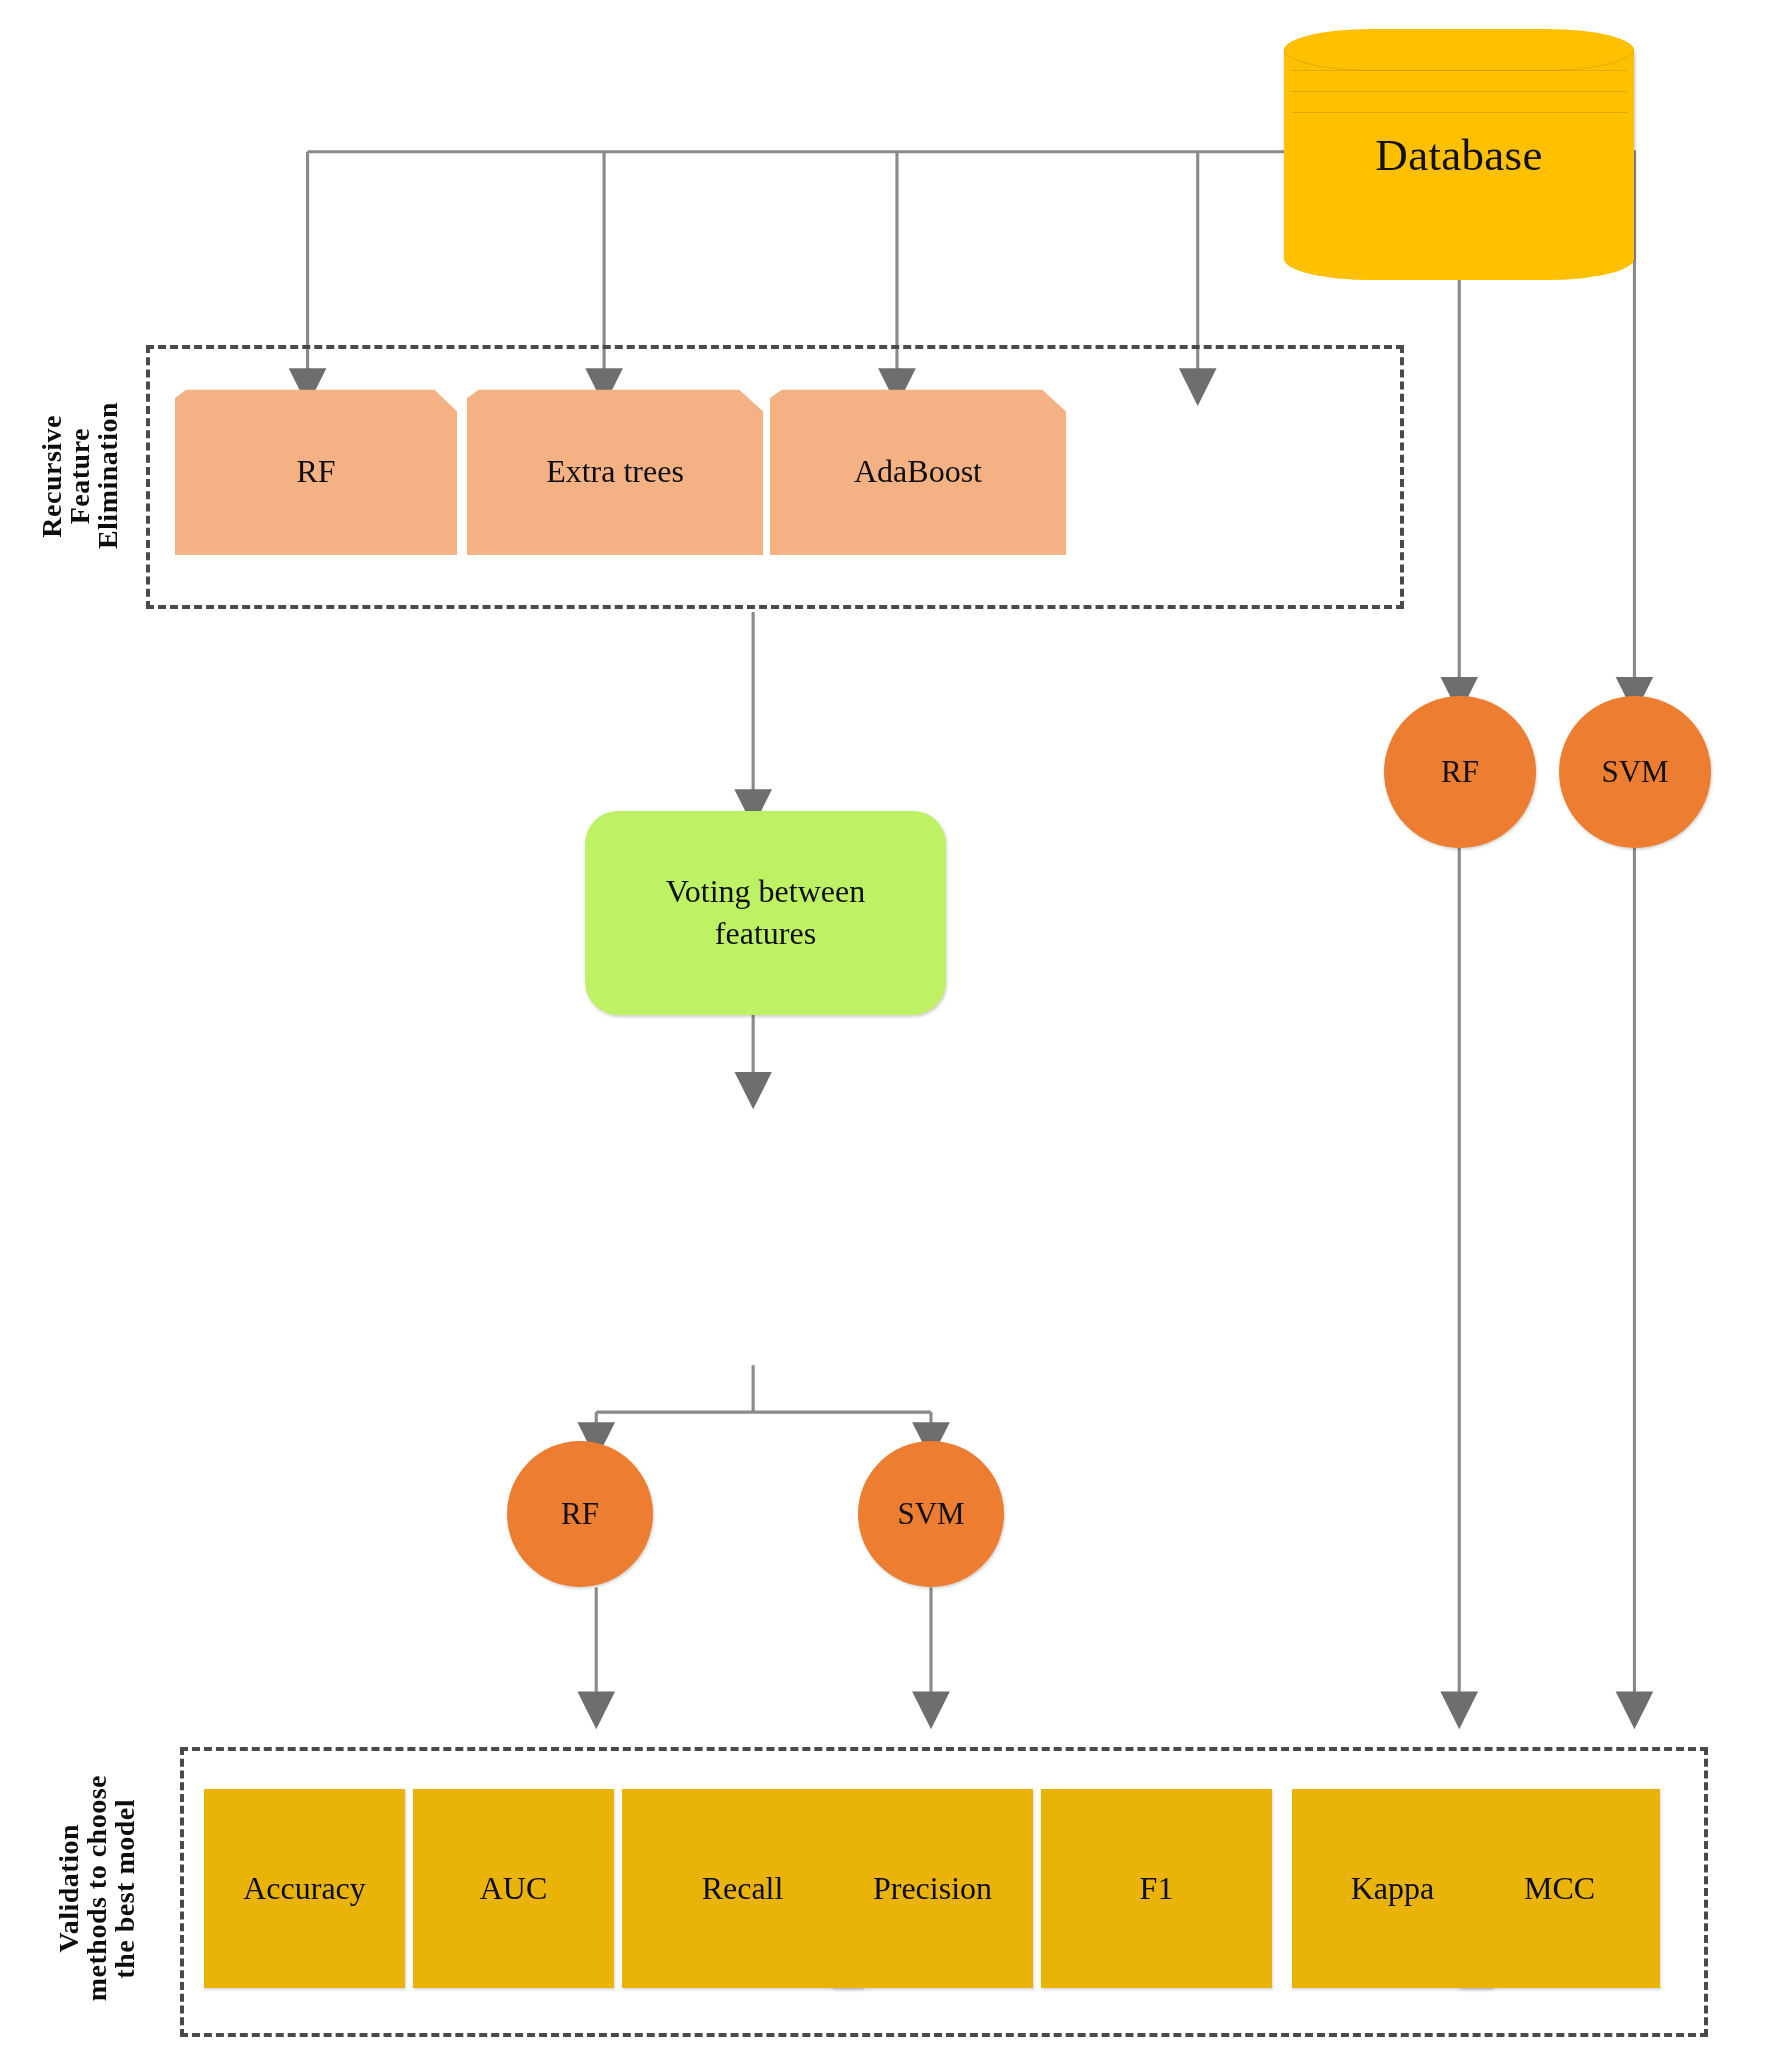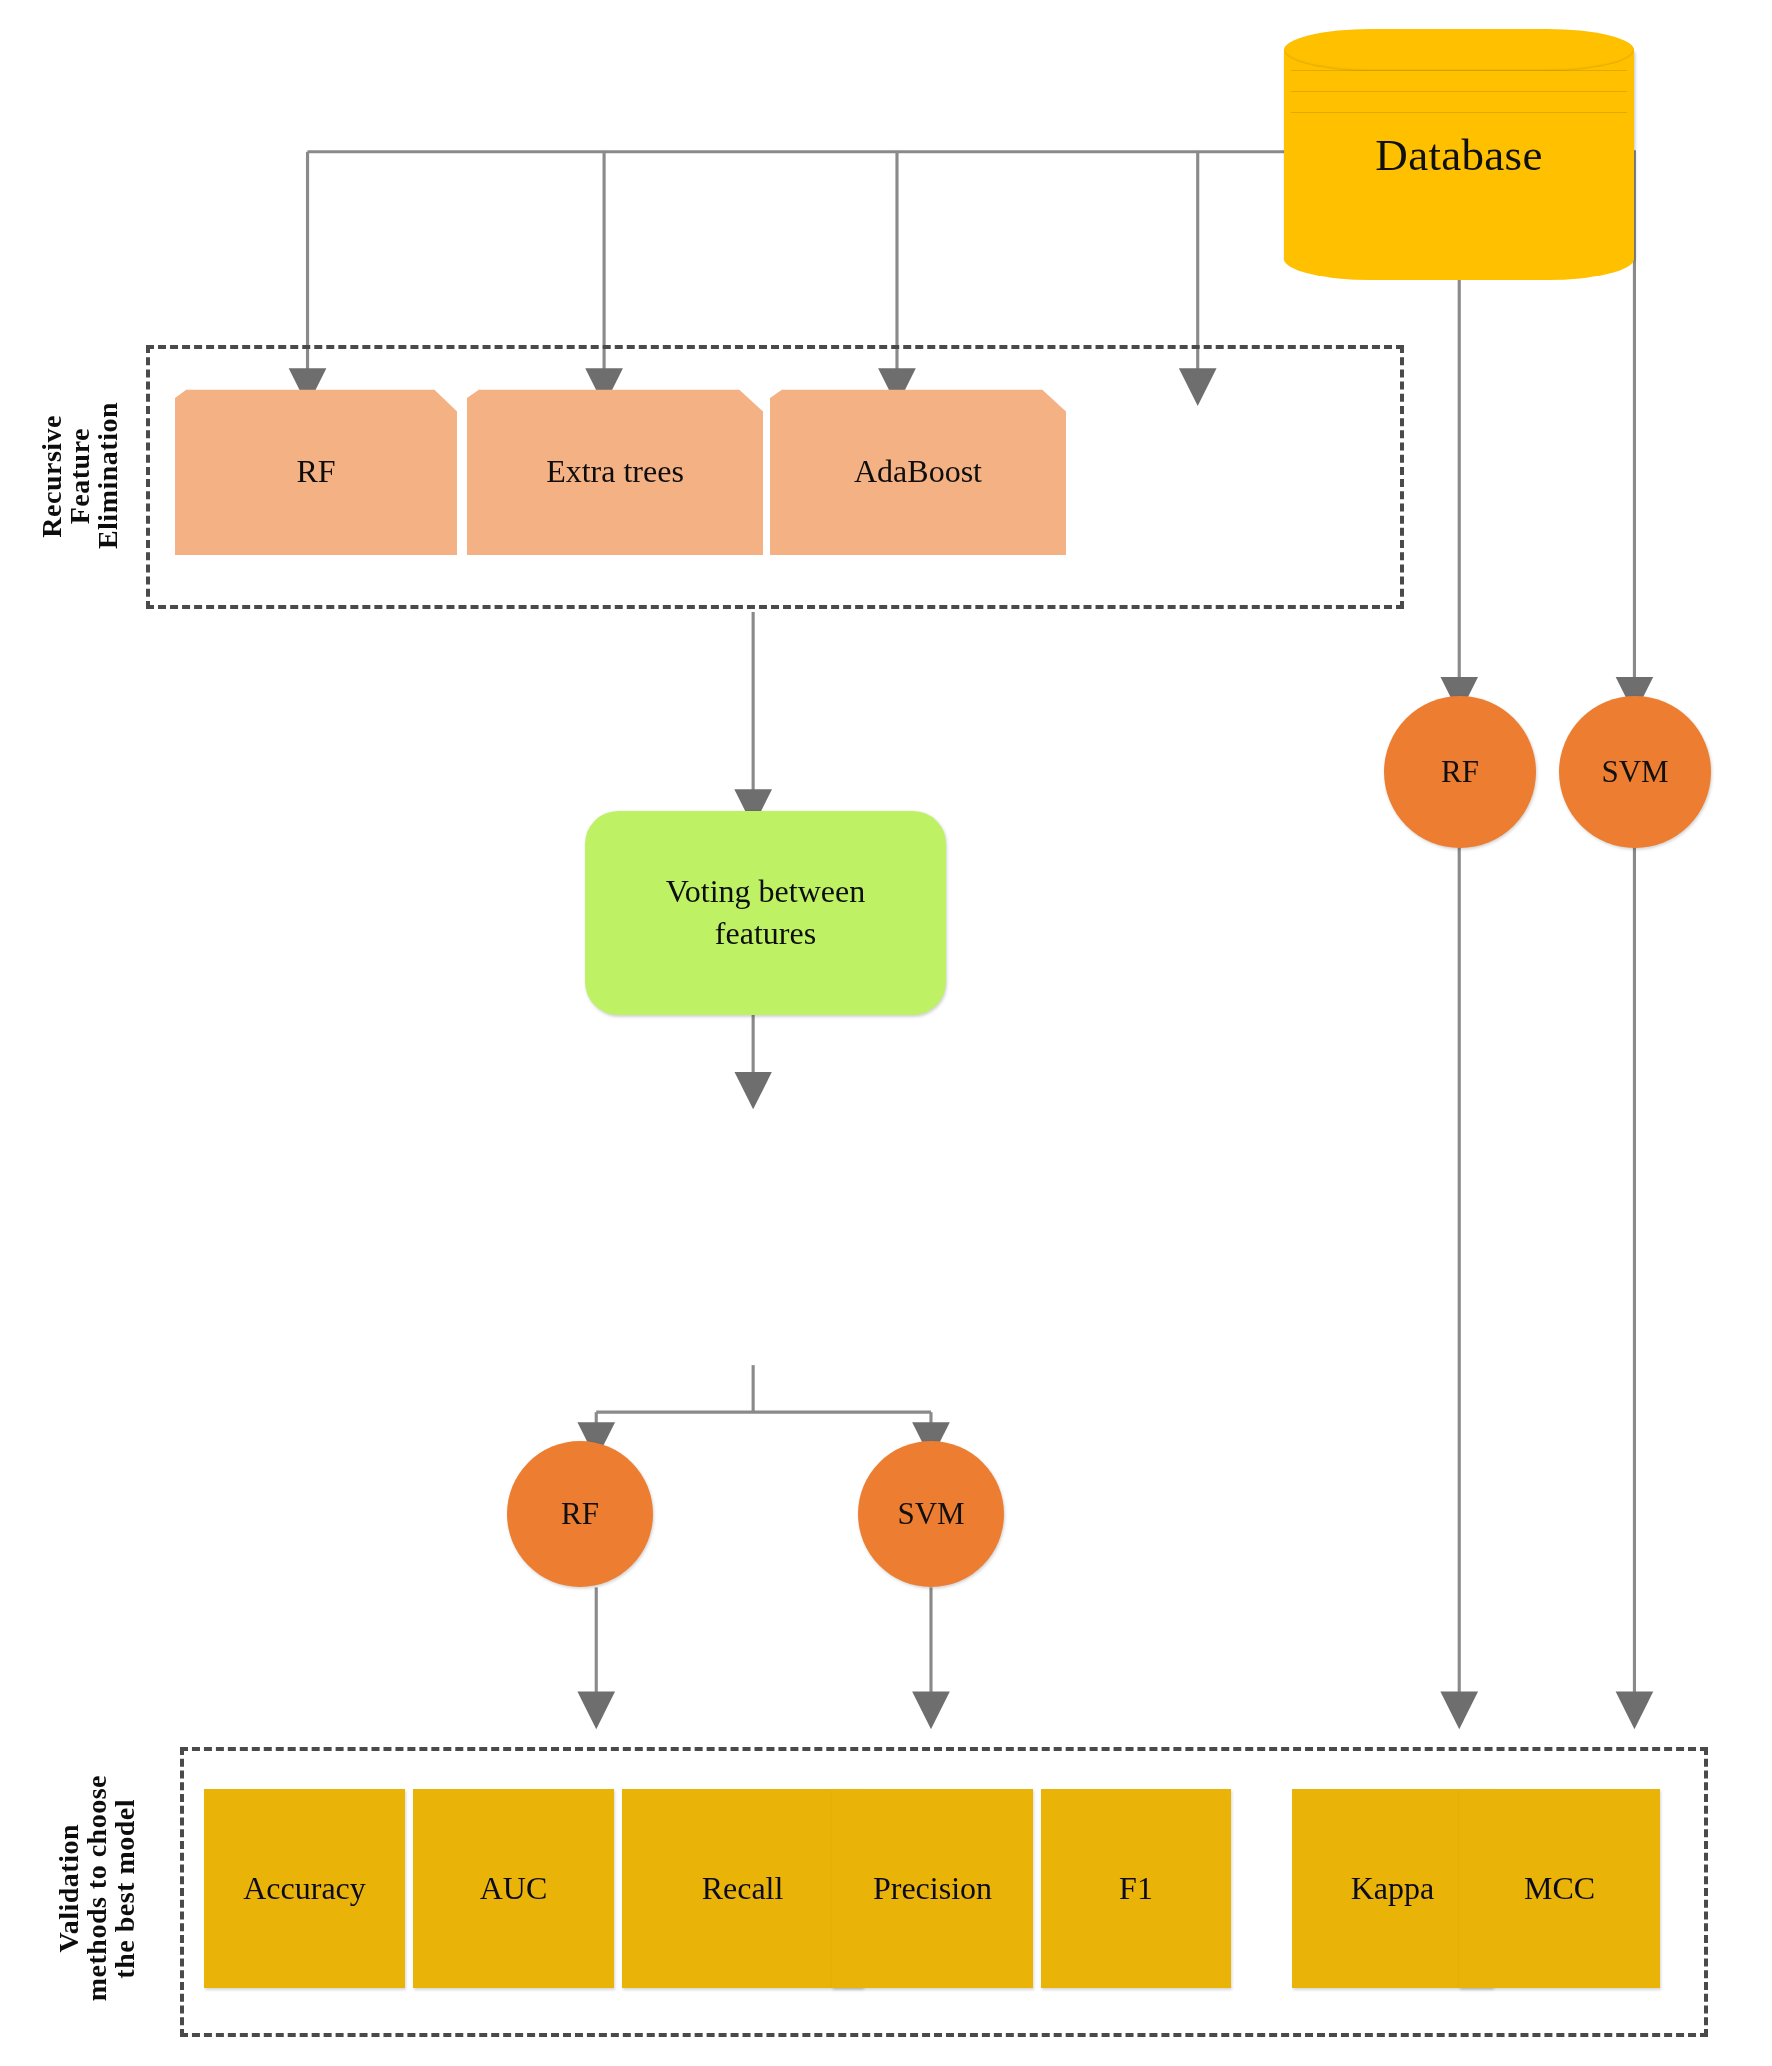--- a/index.html
+++ b/index.html
@@ -165,21 +165,21 @@
   </div>
   <div class="bluebox" style="left:413px;top:1789px;width:201px;height:199px;">
     <span>AUC</span>
   </div>
   <div class="bluebox" style="left:622px;top:1789px;width:241px;height:199px;">
     <span>Recall</span>
   </div>
   <div class="bluebox" style="left:832px;top:1789px;width:201px;height:199px;">
     <span>Precision</span>
   </div>
-  <div class="bluebox" style="left:1041px;top:1789px;width:190px;height:199px;">
+  <div class="bluebox" style="left:1041px;top:1789px;width:231px;height:199px;">
     <span>F1</span>
   </div>
   <div class="bluebox" style="left:1292px;top:1789px;width:201px;height:199px;">
     <span>Kappa</span>
   </div>
   <div class="bluebox" style="left:1459px;top:1789px;width:201px;height:199px;">
     <span>MCC</span>
   </div>
 
 </div>

